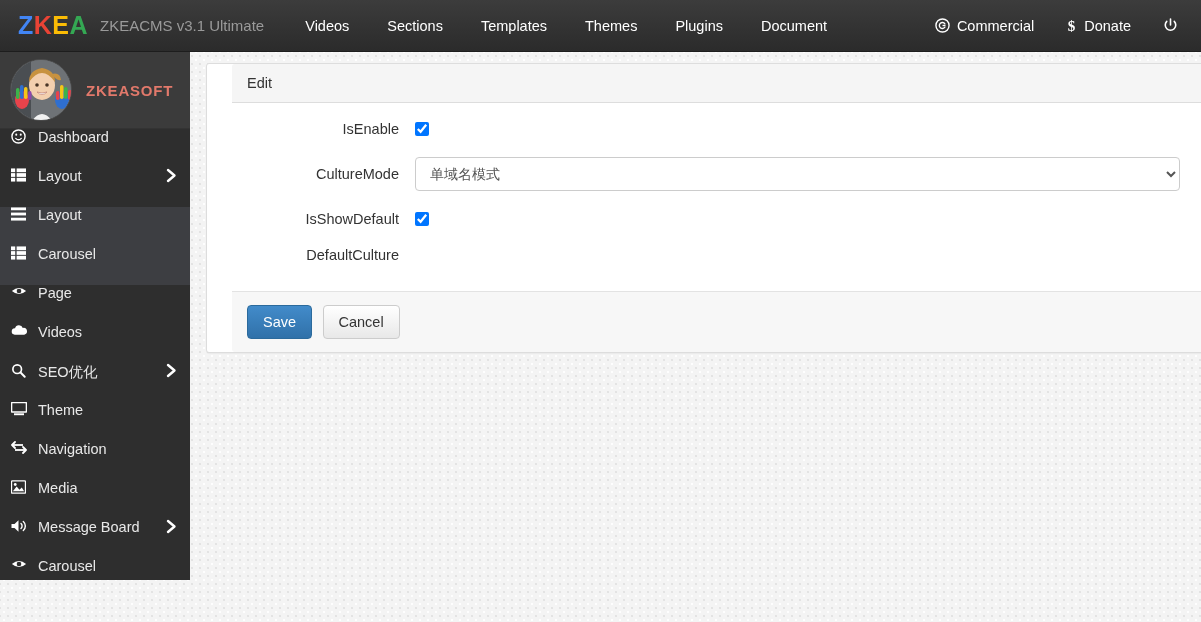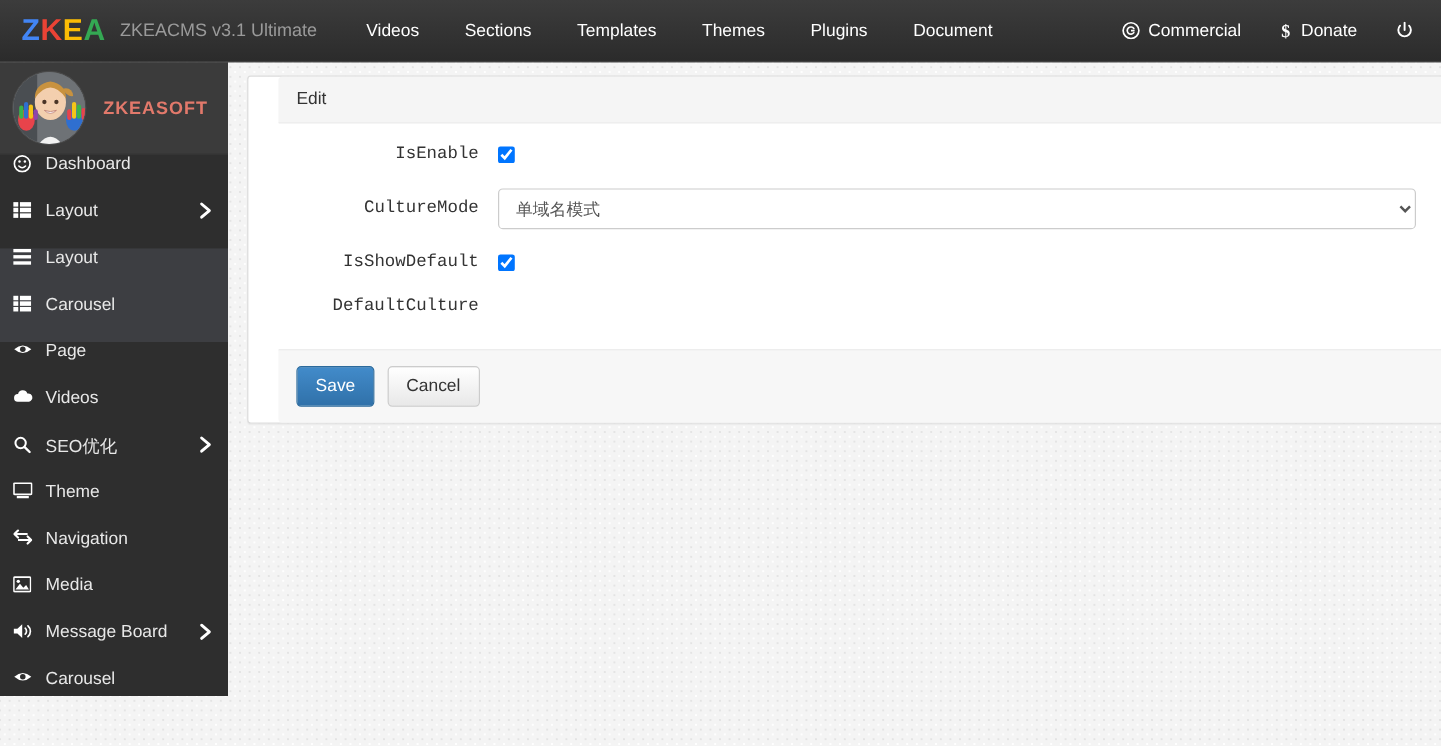--- a/index.html
+++ b/index.html
@@ -143,21 +143,20 @@
     display: flex; align-items: center;
     margin-bottom: 20px;
   }
   .form-label {
     width: 168px;
     text-align: right;
     padding-right: 16px;
     font-size: 14.5px;
     color: #333333;
     white-space: nowrap;
-    font-family: Liberation Mono, monospace;
   }
   .form-ctrl { flex: 1; display: flex; align-items: center; }
   .form-ctrl select {
     width: 765px; height: 34px;
     padding: 5px 10px;
     font-size: 14px;
     font-family: "Liberation Sans", sans-serif;
     color: #555555;
     background: #ffffff;
     border: 1px solid #cccccc;

